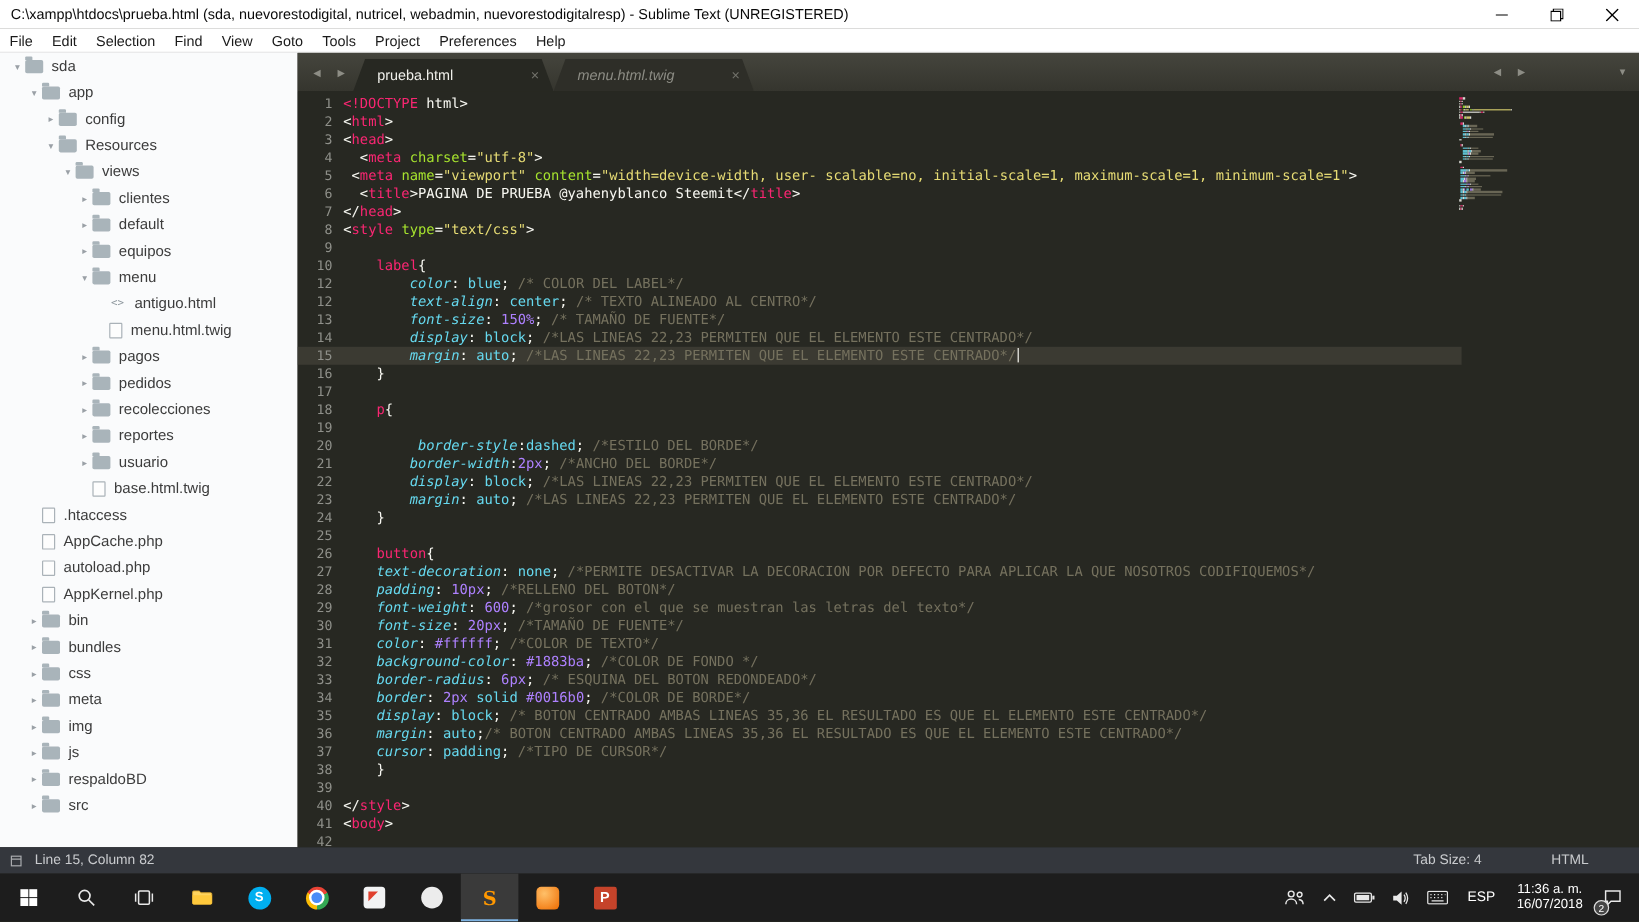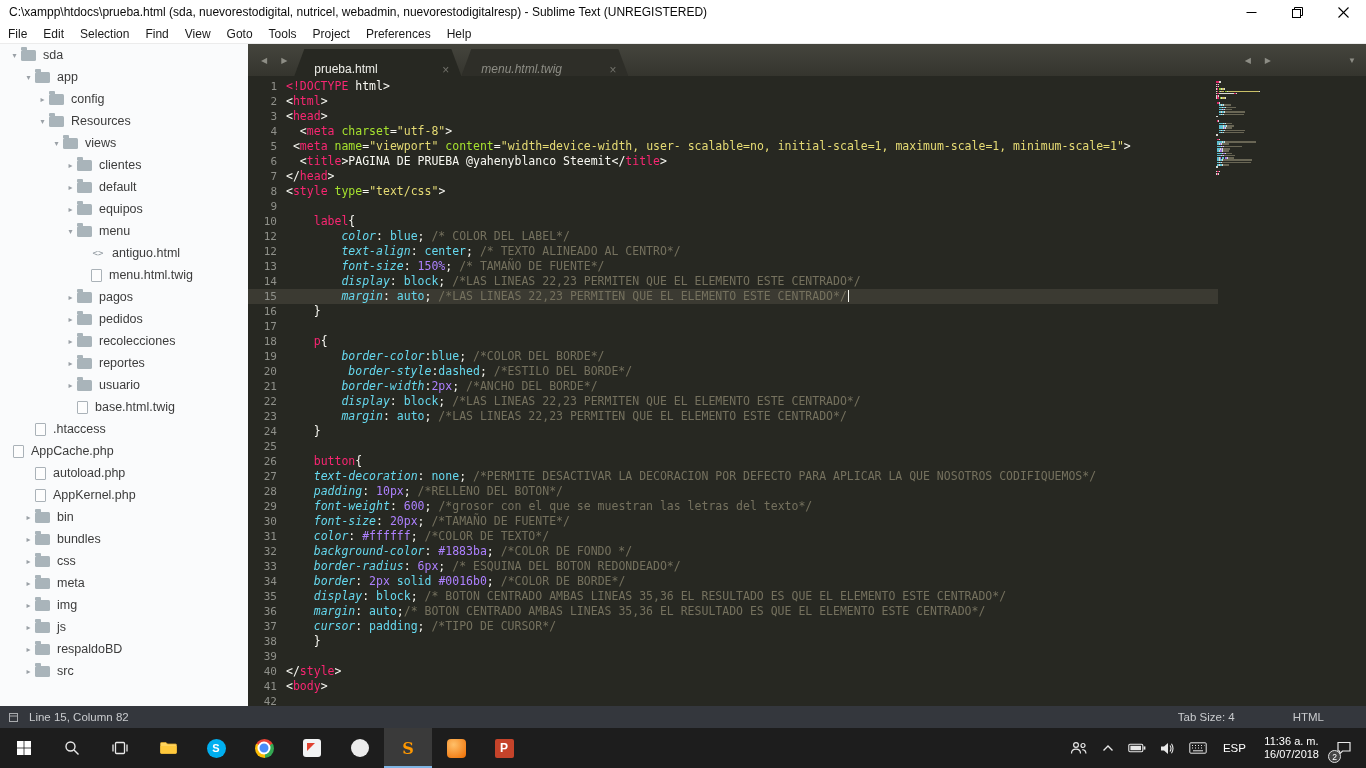--- a/index.html
+++ b/index.html
@@ -32,21 +32,21 @@
   .ic-html{width:14px;height:13px;font-family:"DejaVu Sans Mono",monospace;font-size:9px;color:#8e979e;display:flex;align-items:center;justify-content:center}
   .tree-label{color:#3c3c3c}
 
   
   .editor-col{flex:1;display:flex;flex-direction:column;min-width:0}
 
   
   .tabbar{height:32px;flex:0 0 auto;background:linear-gradient(#45453d,#35352e);display:flex;align-items:flex-end;position:relative}
   .tabnav-left{display:flex;align-self:center;padding-left:6px}
   .tabnav{font-size:8px;color:#8d8d85;padding:0 7px}
-  .tab{height:27px;width:167px;display:flex;align-items:flex-end;padding:0 12px 0 20px;font-size:12px;clip-path:polygon(10px 0,calc(100% - 10px) 0,100% 100%,0 100%)}
+  .tab{height:27px;width:167px;display:flex;align-items:center;padding:0 12px 0 20px;font-size:12px;clip-path:polygon(10px 0,calc(100% - 10px) 0,100% 100%,0 100%)}
   .tab.active{background:#272822;color:#efefea}
   .tab:not(.active){background:#2e2e28;color:#8d8d85;font-style:italic}
   .tab-label{flex:1;overflow:hidden;white-space:nowrap}
   .tab-close{color:#72726b;font-size:12px;margin-left:8px;line-height:1}
   .tab-right{position:absolute;right:88px;top:50%;transform:translateY(-50%);display:flex}
   .tab-overflow{position:absolute;right:10px;top:50%;transform:translateY(-50%);font-size:8px;color:#8d8d85}
 
   
   .code-area{flex:1;position:relative;background:#272822;overflow:hidden}
   .code-lines{position:absolute;top:3px;left:0;right:148px}
@@ -224,21 +224,21 @@
           <div class="tree-row" style="padding-left: 64px;">
             <span class="tree-arrow"></span>
             <span class="tree-ic ic-file"></span>
             <span class="tree-label">base.html.twig</span>
           </div>
           <div class="tree-row" style="padding-left: 22px;">
             <span class="tree-arrow"></span>
             <span class="tree-ic ic-file"></span>
             <span class="tree-label">.htaccess</span>
           </div>
-          <div class="tree-row" style="">
+          <div class="tree-row" style="padding-left: 22px;">
             <span class="tree-arrow"></span>
             <span class="tree-ic ic-file"></span>
             <span class="tree-label">AppCache.php</span>
           </div>
           <div class="tree-row" style="padding-left: 22px;">
             <span class="tree-arrow"></span>
             <span class="tree-ic ic-file"></span>
             <span class="tree-label">autoload.php</span>
           </div>
           <div class="tree-row" style="padding-left: 22px;">
@@ -381,21 +381,20 @@
             <div class="code-line">
               <span class="line-num">17</span>
               <span class="line-content"></span>
             </div>
             <div class="code-line">
               <span class="line-num">18</span>
               <span class="line-content"><span class="tk-w">    </span><span class="tk-p">p</span><span class="tk-w">{</span></span>
             </div>
             <div class="code-line">
               <span class="line-num">19</span>
-              <span class="line-content"><span class="tk-w">        </span><span class="tk-ci">border-color</span><span class="tk-w">:</span><span class="tk-c">blue</span><span class="tk-w">; </span><span class="tk-cm">/*COLOR DEL BORDE*/</span></span>
             </div>
             <div class="code-line">
               <span class="line-num">20</span>
               <span class="line-content"><span class="tk-w">         </span><span class="tk-ci">border-style</span><span class="tk-w">:</span><span class="tk-c">dashed</span><span class="tk-w">; </span><span class="tk-cm">/*ESTILO DEL BORDE*/</span></span>
             </div>
             <div class="code-line">
               <span class="line-num">21</span>
               <span class="line-content"><span class="tk-w">        </span><span class="tk-ci">border-width</span><span class="tk-w">:</span><span class="tk-pu">2px</span><span class="tk-w">; </span><span class="tk-cm">/*ANCHO DEL BORDE*/</span></span>
             </div>
             <div class="code-line">

